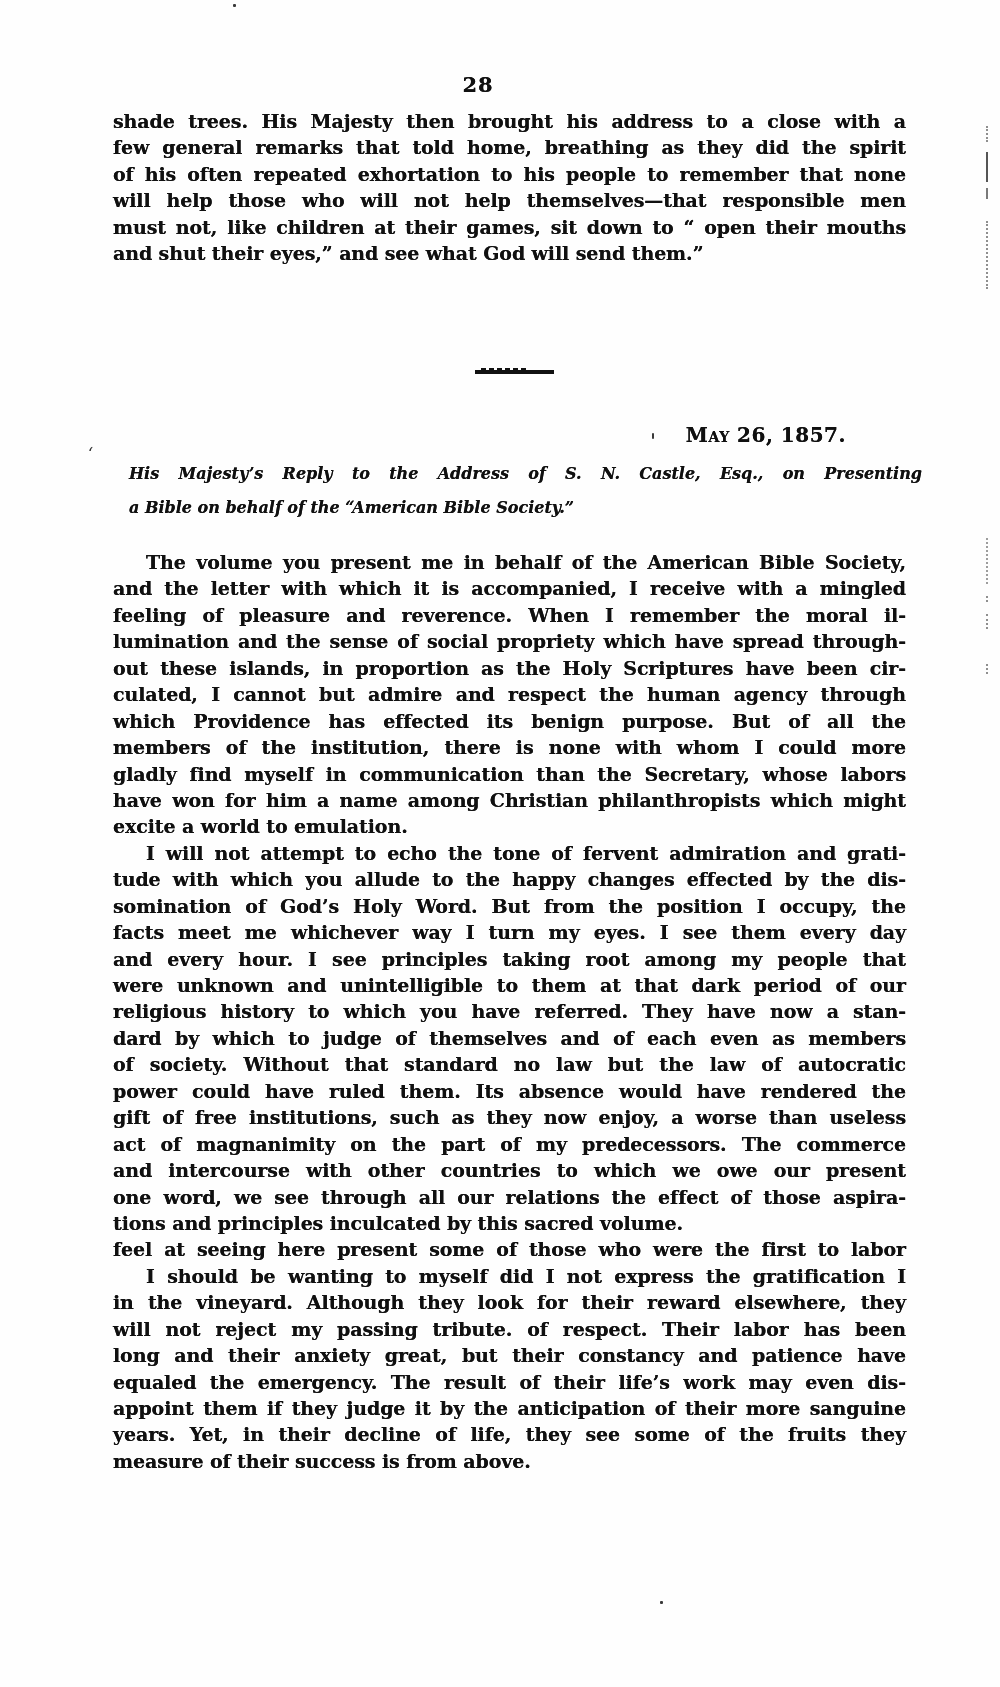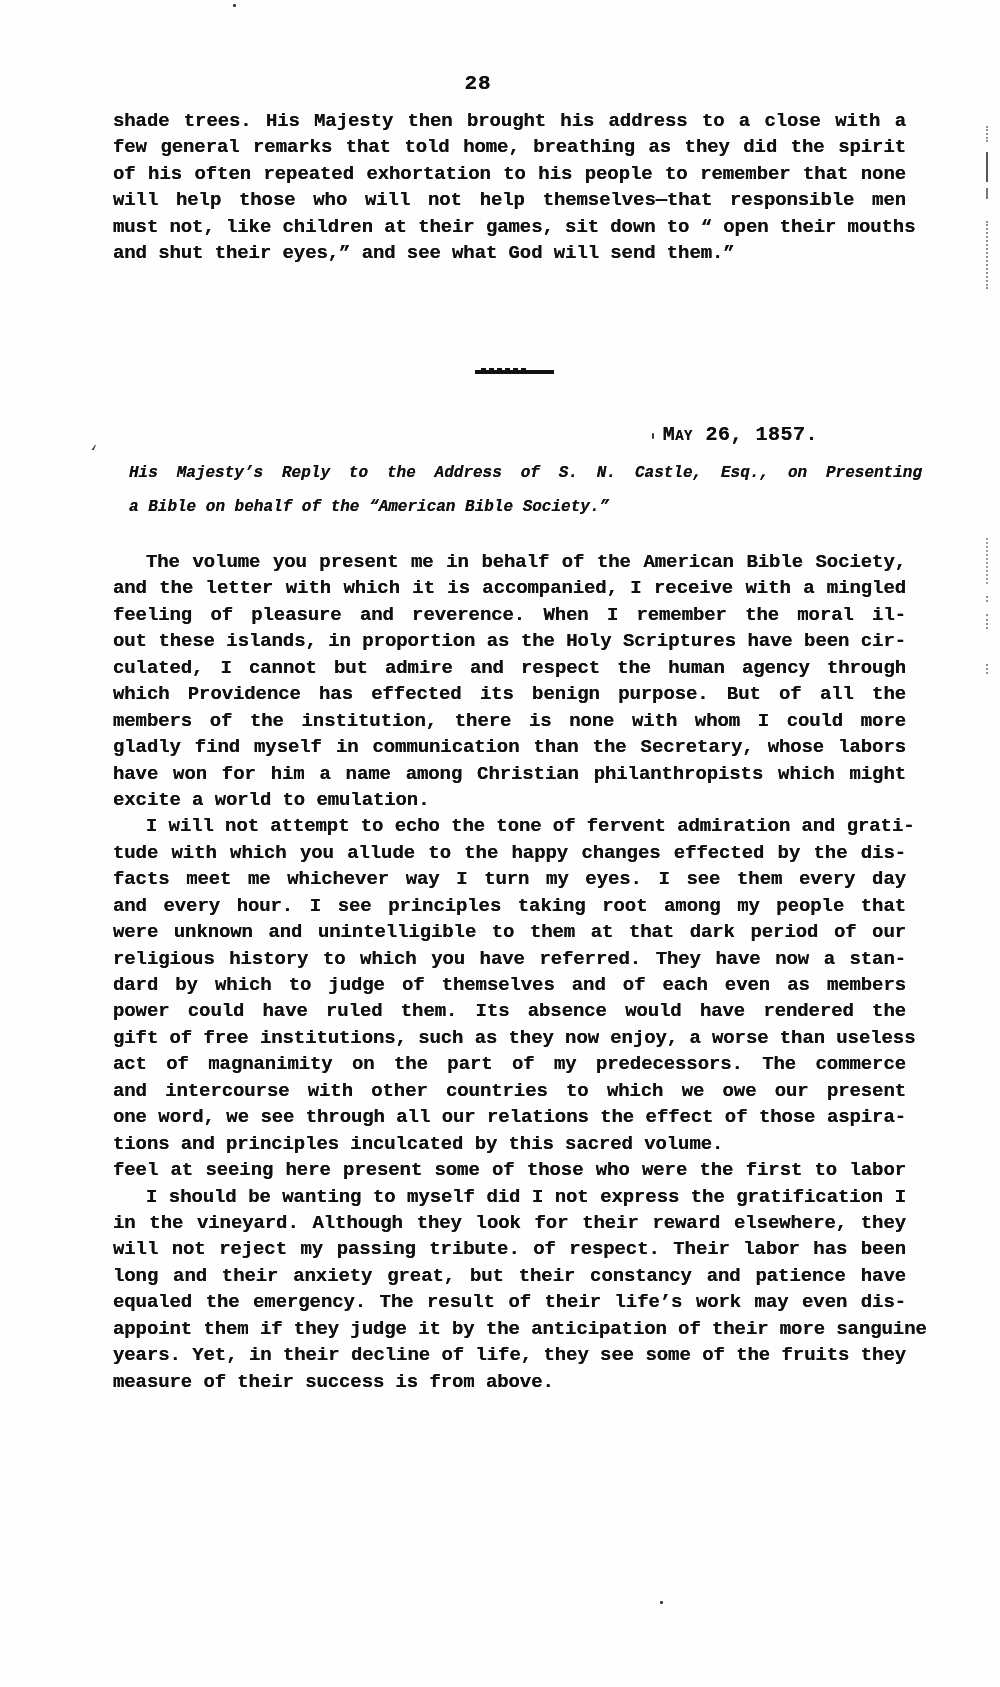--- a/index.html
+++ b/index.html
@@ -5,21 +5,21 @@
 <style>
   html, body { margin: 0; padding: 0; }
   body {
     width: 1000px; height: 1687px;
     background: #fefefe;
     position: relative;
     overflow: hidden;
     font-family: "DejaVu Serif", "Liberation Serif", serif;
     color: #101010;
   }
-  .page { position: absolute; inset: 0; font-family: Liberation Mono, monospace; }
+  .page { position: absolute; inset: 0; }
 
   .ink {
     font-weight: 700;
     text-shadow: 0 0 0.55px rgba(10,10,10,0.85);
     -webkit-font-smoothing: antialiased;
   }
 
   #page-number {
     position: absolute; top: 72px; left: 418px; width: 120px;
     text-align: center; font-size: 21px; letter-spacing: 1px;
@@ -47,21 +47,21 @@
   #divider:after {
     content: ""; position: absolute; left: 6px; top: -2px; width: 60%; height: 2px;
     background: repeating-linear-gradient(90deg, #111 0 5px, transparent 5px 8px);
   }
 
   #date-line {
     position: absolute; top: 423px; left: 113px; width: 793px;
     text-align: right; padding-right: 0; box-sizing: border-box;
     font-size: 20px; font-variant: small-caps; letter-spacing: 0.5px;
   }
-  #date-line .inner { margin-right: 88px; }
+  #date-line .inner { margin-right: 60px; }
 
   #heading {
     position: absolute; top: 457px; left: 129px; width: 793px;
     font-style: italic; font-size: 16px;
   }
   #heading .h-line { line-height: 33.5px; height: 33.5px; white-space: nowrap; }
   #heading .h1 { text-align: justify; text-align-last: justify; }
   #heading .h2 { }
 
   
@@ -101,36 +101,39 @@
   <div id="heading" class="ink">
     <div class="h-line h1">His Majesty’s Reply to the Address of S. N. Castle, Esq., on Presenting</div>
     <div class="h-line h2">a Bible on behalf of the  “American Bible Society.”</div>
   </div>
 
   <div id="body-block" class="text-col ink">
     <div>
         <div class="line indent">The volume you present me in behalf of the American Bible Society,</div>
         <div class="line">and the letter with which it is accompanied, I receive with a mingled</div>
         <div class="line">feeling of pleasure and reverence.  When I remember the moral il-</div>
+        <div class="line">lumination and the sense of social propriety which have spread through-</div>
         <div class="line">out these islands, in proportion as the Holy Scriptures have been cir-</div>
         <div class="line">culated, I cannot but admire and respect the human agency through</div>
         <div class="line">which Providence has effected its benign purpose.  But of all the</div>
         <div class="line">members of the institution, there is none with whom I could more</div>
         <div class="line">gladly find myself in communication than the Secretary, whose labors</div>
         <div class="line">have won for him a name among Christian philanthropists which might</div>
         <div class="line lastline">excite a world to emulation.</div>
       </div>
     <div>
         <div class="line indent">I will not attempt to echo the tone of fervent admiration and grati-</div>
         <div class="line">tude with which you allude to the happy changes effected by the dis-</div>
+        <div class="line">somination of God’s Holy Word.  But from the position I occupy, the</div>
         <div class="line">facts meet me whichever way I turn my eyes.  I see them every day</div>
         <div class="line">and every hour.  I see principles taking root among my people that</div>
         <div class="line">were unknown and unintelligible to them at that dark period of our</div>
         <div class="line">religious history to which you have referred.  They have now a stan-</div>
         <div class="line">dard by which to judge of themselves and of each even as members</div>
+        <div class="line">of society.  Without that standard no law but the law of autocratic</div>
         <div class="line">power could have ruled them.  Its absence would have rendered the</div>
         <div class="line">gift of free institutions, such as they now enjoy, a worse than useless</div>
         <div class="line">act of magnanimity on the part of my predecessors.  The commerce</div>
         <div class="line">and intercourse with other countries to which we owe our present</div>
         <div class="line">one word, we see through all our relations the effect of those aspira-</div>
         <div class="line lastline">tions and principles inculcated by this sacred volume.</div>
       </div>
     <div>
         <div class="line">feel at seeing here present some of those who were the first to labor</div>
         <div class="line indent">I should be wanting to myself did I not express the gratification I</div>

